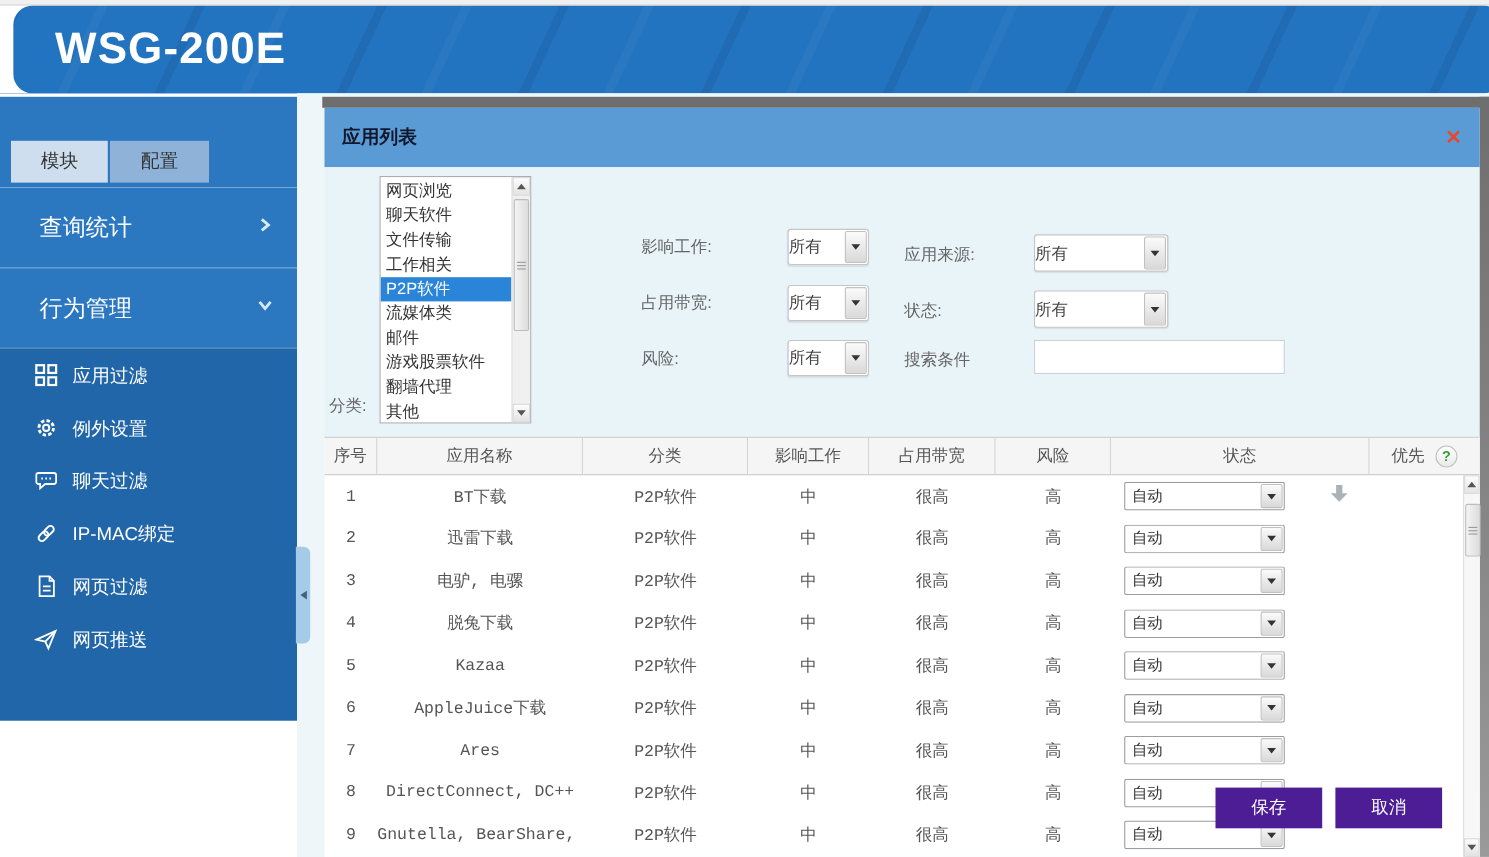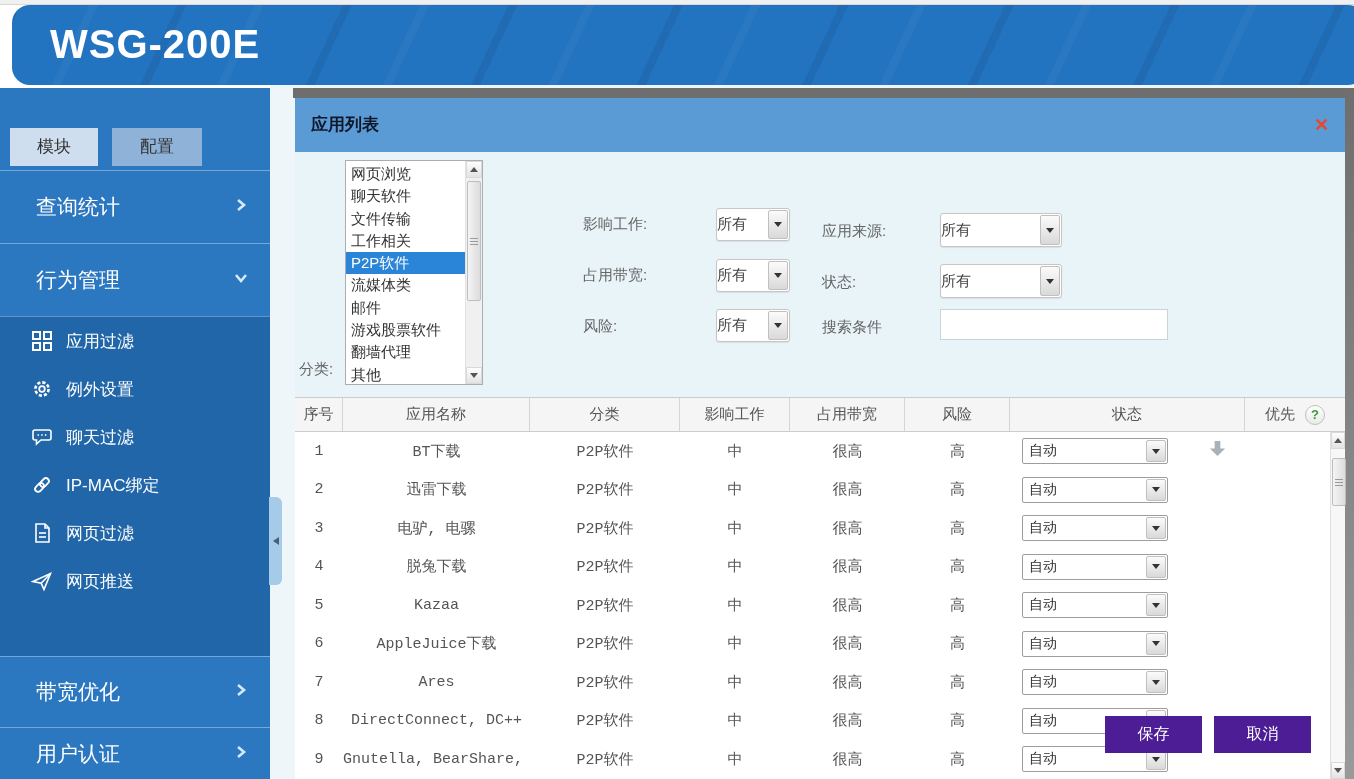--- a/index.html
+++ b/index.html
@@ -7,25 +7,25 @@
     font-family:"Liberation Sans", sans-serif; }
   #page { position:relative; width:1354px; height:779px; overflow:hidden; }
 
   
   .top-strip { position:absolute; left:0; top:0; width:1354px; height:5px; background:#f0f0f0; border-bottom:1px solid #d8d8d8; }
   .app-header { position:absolute; left:12px; top:5px; width:1354px; height:80px; background:#2273c0;
     background-image:repeating-linear-gradient(115deg, rgba(0,0,0,.07) 0 8px, transparent 8px 70px, rgba(255,255,255,.04) 70px 78px, transparent 78px 150px);border-radius:18px; }
   .logo { position:absolute; left:38px; top:0; line-height:78px; color:#fff; font-size:40px; font-weight:bold; letter-spacing:1px; }
 
   
-  .sidebar { position:absolute; left:0; top:85px; width:270px; height:694px; background:#2b77c0; overflow:hidden; }
+  .sidebar { position:absolute; left:0; top:85px; width:270px; height:570px; background:#2b77c0; overflow:hidden; }
   .side-topline { position:absolute; left:0; top:0; width:100%; height:3px; background:#fff; }
   .tab { position:absolute; top:43px; height:38px; font-size:17px; color:#333; text-align:center; line-height:38px; cursor:pointer; }
   .tab.active { left:10px; width:88px; background:#cfdeee; }
-  .tab.idle   { left:112px; width:90px; background:#8fb3d8; }
+  .tab.idle   { left:100px; width:90px; background:#8fb3d8; }
   .group { position:absolute; left:0; width:270px; border-top:1px solid rgba(255,255,255,.35); background:#2b77c0; color:#fff; }
   .group .glabel { position:absolute; left:36px; top:50%; transform:translateY(-50%); font-size:21px; }
   .group .chev { position:absolute; right:22px; top:50%; transform:translateY(-50%); }
   .g1 { top:85px;  height:73px; }
   .g2 { top:158px; height:73px; }
   .g3 { top:571px; height:71px; }
   .g4 { top:642px; height:52px; border-bottom:none; }
   .submenu { position:absolute; left:0; top:231px; width:270px; height:340px; background:#2166a8; border-top:1px solid rgba(255,255,255,.3); }
   .sitem { height:48px; display:flex; align-items:center; padding-left:30px; color:#fff; font-size:17px; cursor:pointer; }
   .sitem .icon { width:24px; height:24px; margin-right:12px; display:grid; place-items:center; }

